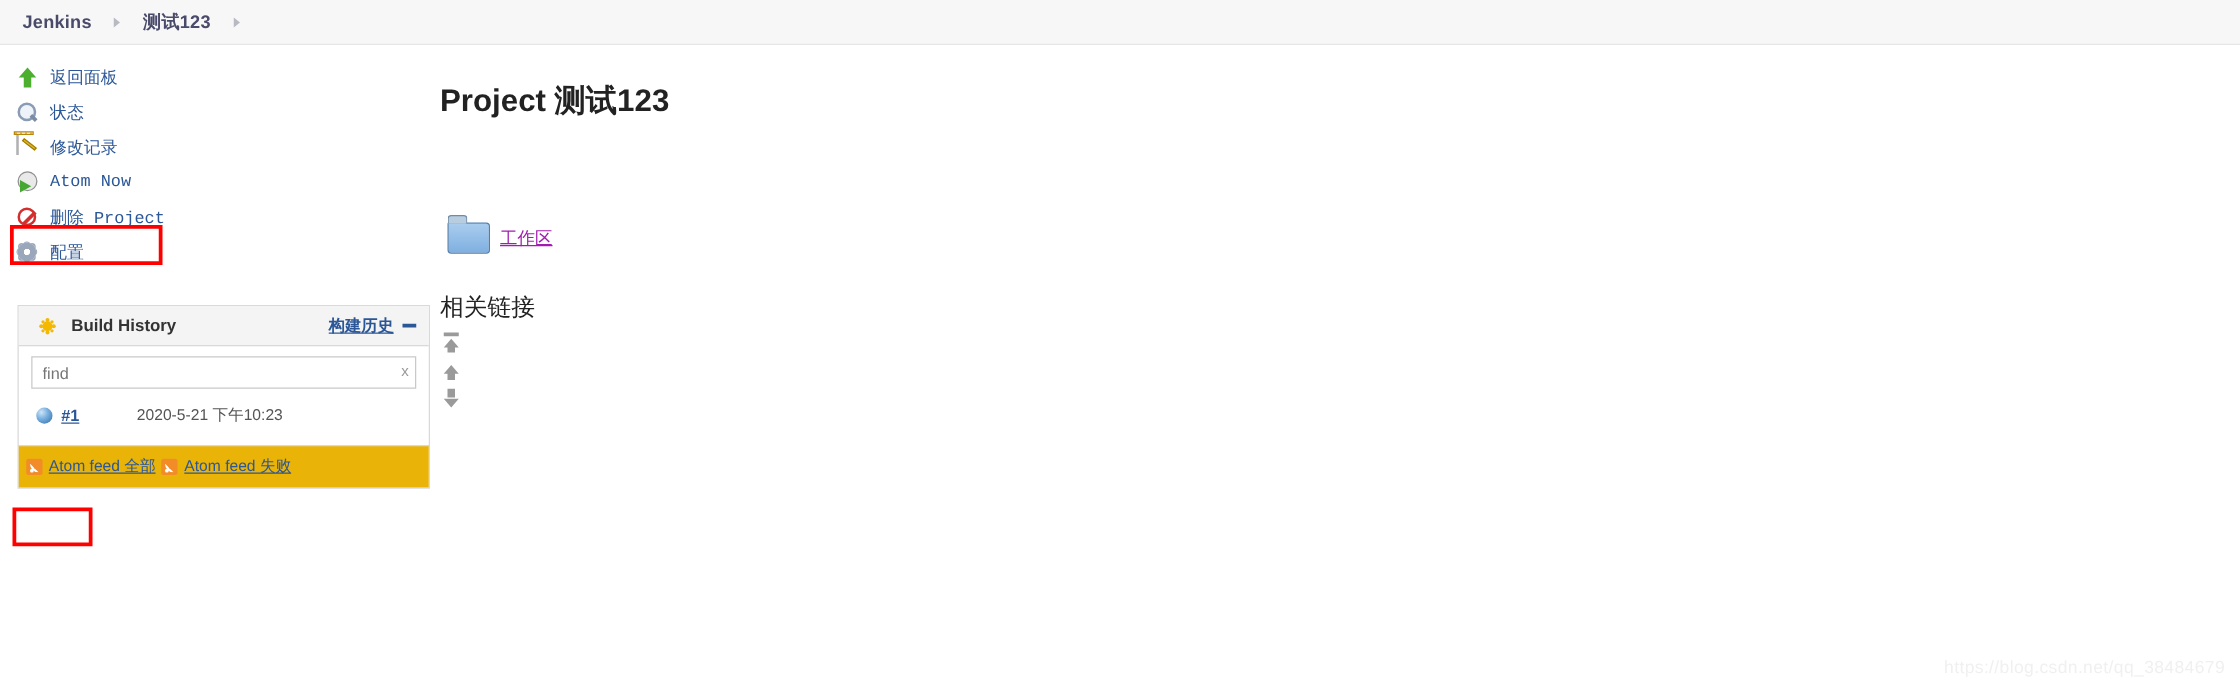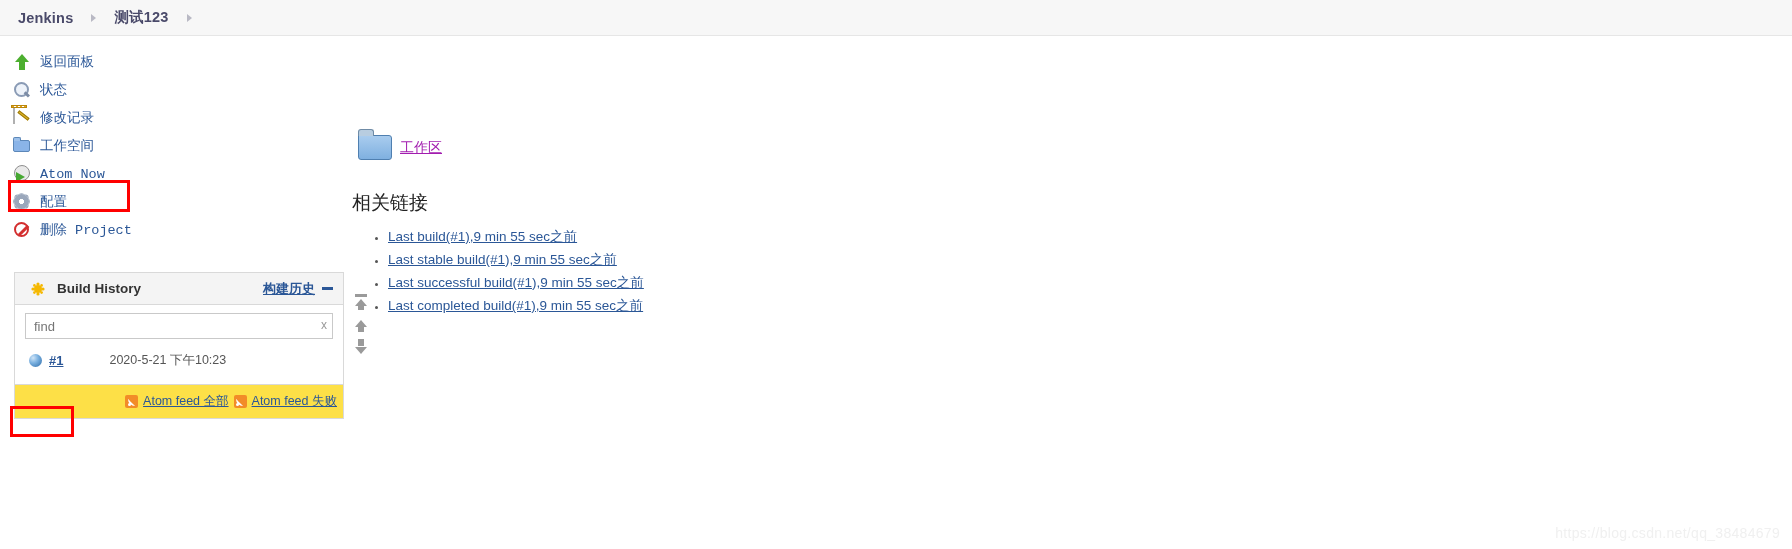--- a/index.html
+++ b/index.html
@@ -318,24 +318,24 @@
     font-weight: bold;
     margin-left: 7px;
   }
   .build-time {
     color: #555;
     font-size: 12.5px;
     margin-left: 46px;
   }
   .bh-footer {
     border-top: 1px solid #d9d9d9;
-    background: #fde047;
-    display: flex;
-    align-items: center;
-    justify-content: flex-end;
+    background: #eab308;
+    display: flex;
+    align-items: center;
+    justify-content: flex-start;
     gap: 5px;
     padding: 8px 6px;
   }
   .ic-rss {
     width: 13px; height: 13px;
     background: #f28c28;
     border-radius: 2px;
     position: relative;
     flex: 0 0 13px;
   }
@@ -535,46 +535,40 @@
     <a class="task" href="#">
       <span class="task-icon ic-magnifier"></span>
       <span class="tlabel">状态</span>
     </a>
 
     <a class="task" href="#">
       <span class="task-icon"><span class="ic-notepad"></span></span>
       <span class="tlabel">修改记录</span>
     </a>
 
-    <a class="task" href="#">
-      <span class="task-icon">
-          <span class="ic-folder"></span>
-        </span>
-      <span class="tlabel">工作空间</span>
-    </a>
 
     <a class="task" href="#">
       <span class="task-icon">
           <span class="ic-clock"></span>
         </span>
       <span class="tlabel">Atom Now</span>
     </a>
 
     <a class="task" href="#">
       <span class="task-icon">
+          <span class="ic-noentry"></span>
+        </span>
+      <span class="tlabel">删除 Project</span>
+    </a>
+
+    <a class="task" href="#">
+      <span class="task-icon">
           <span class="ic-gear"></span>
         </span>
       <span class="tlabel">配置</span>
-    </a>
-
-    <a class="task" href="#">
-      <span class="task-icon">
-          <span class="ic-noentry"></span>
-        </span>
-      <span class="tlabel">删除 Project</span>
     </a>
 
 
     <div class="bh-wrap">
       <div class="bh-panel">
 
         <div class="bh-head">
           <span class="ic-sun"></span>
           <span class="bh-title">Build History</span>
           <span class="bh-right">
@@ -616,45 +610,32 @@
         </span>
         <span class="sbtn">
           <span class="stem-dn"></span>
             <span class="arrow-dn"></span>
         </span>
       </div>
     </div>
   </div>
 
   <div class="content">
+    <h1 class="page-title">Project 测试123</h1>
 
     <div class="shortcuts">
       <div class="shortcut">
         <span class="sc-icon">
             <span class="big-folder"></span>
           </span>
         <a class="sc-link" href="#">工作区</a>
       </div>
     </div>
 
     <h2 class="section-title">相关链接</h2>
 
-    <ul class="rel-links">
-      <li>
-        <a class="rel-link" href="#">Last build(#1),9 min 55 sec之前</a>
-      </li>
-      <li>
-        <a class="rel-link" href="#">Last stable build(#1),9 min 55 sec之前</a>
-      </li>
-      <li>
-        <a class="rel-link" href="#">Last successful build(#1),9 min 55 sec之前</a>
-      </li>
-      <li>
-        <a class="rel-link" href="#">Last completed build(#1),9 min 55 sec之前</a>
-      </li>
-    </ul>
   </div>
 </div>
 
 <div class="annot-build-now"></div>
 <div class="annot-build-1"></div>
 
 <div class="watermark">https://blog.csdn.net/qq_38484679</div>
 
 </body></html>

